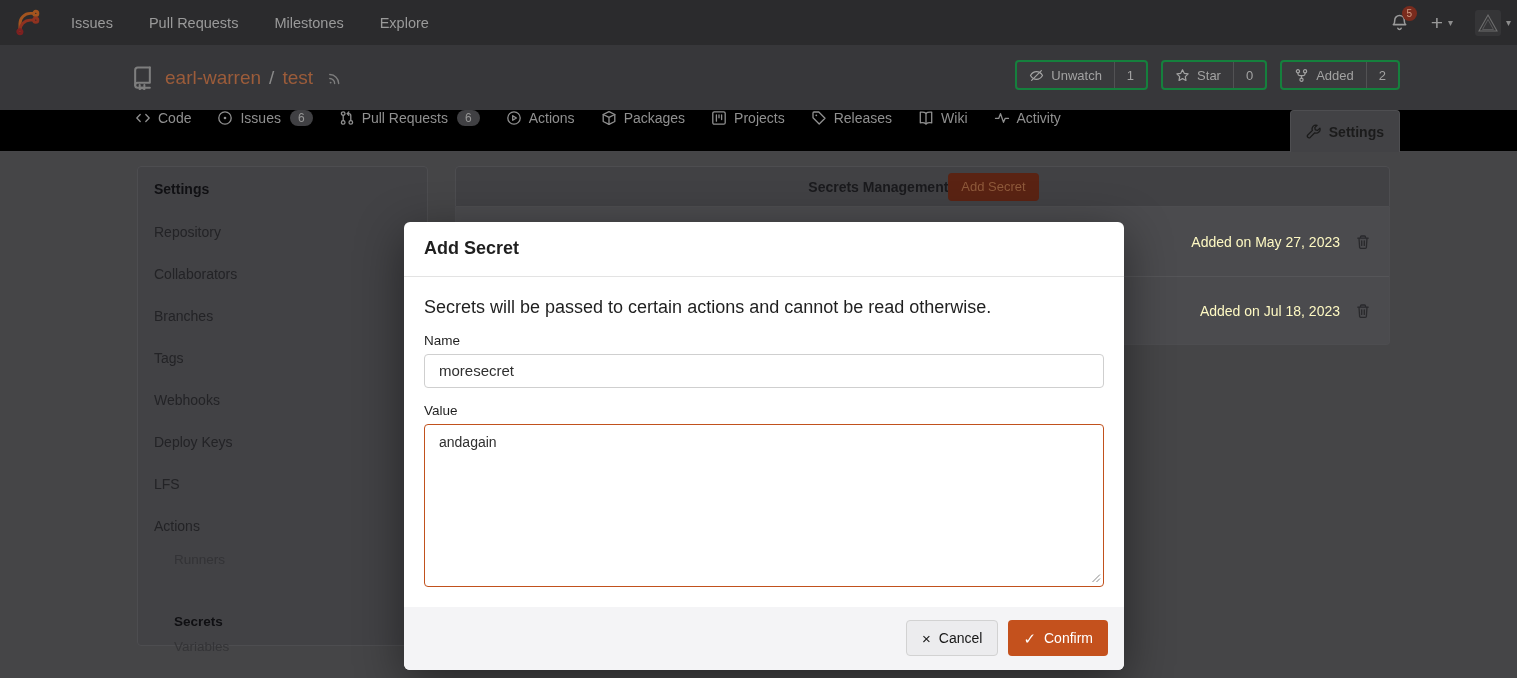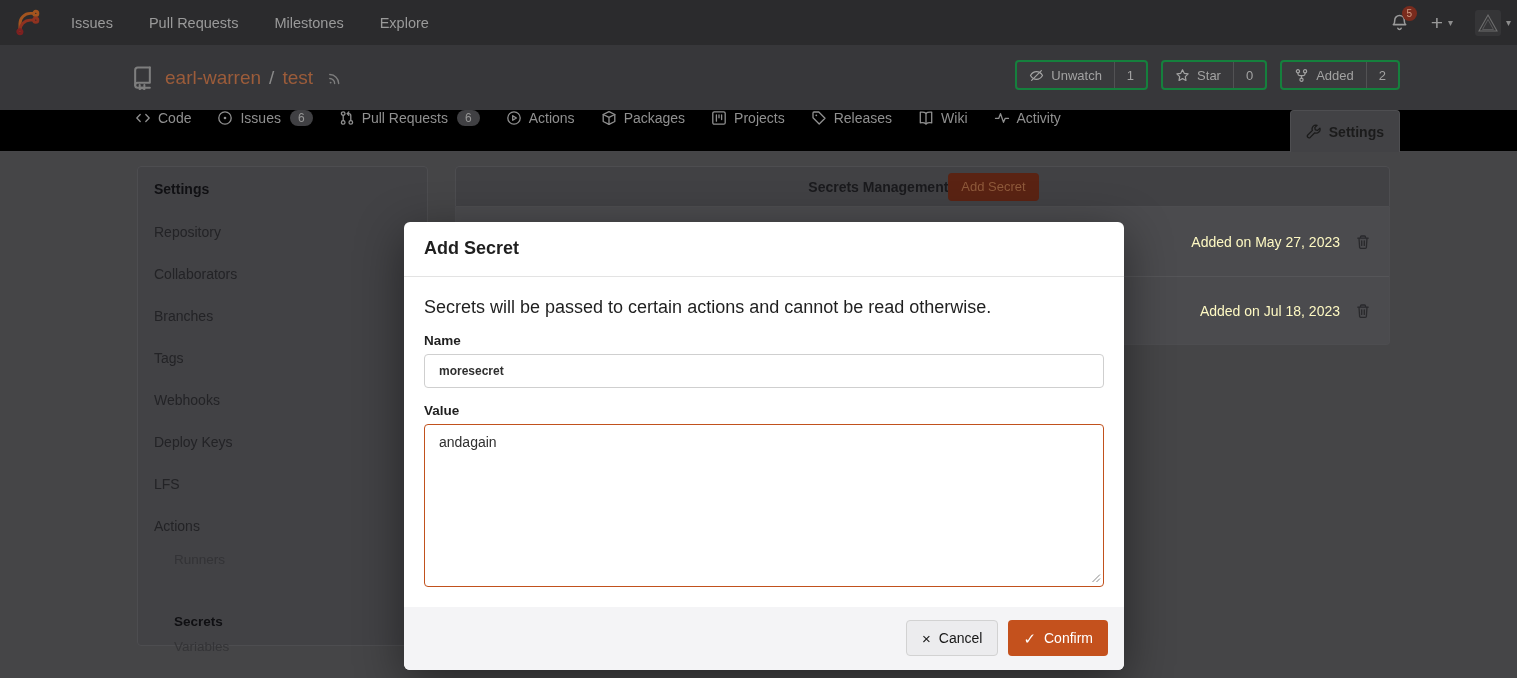--- a/index.html
+++ b/index.html
@@ -58,22 +58,22 @@
   .secret-row + .secret-row { border-top:1px solid #555558; }
   .secret-added { font-size:14px; color:#fef9c3; }
   .trash-btn { color:#29292c; cursor:pointer; background:none; border:none; padding:0; }
 
   
   #modal { left:404px; top:222px; width:720px; height:448px; background:#ffffff; border-radius:6px; box-shadow:0 12px 48px rgba(0,0,0,0.45); display:flex; flex-direction:column; }
   .modal-header { height:57px; display:flex; align-items:center; padding:0 20px; border-bottom:1px solid #e3e3e3; }
   .modal-title { font-size:18px; font-weight:700; color:#1f1f1f; }
   .modal-body { flex:1; padding:20px; }
   .modal-desc { font-size:18px; color:#1f1f1f; margin-bottom:15px; }
-  .field-label { font-size:13.5px; font-weight:700; color:#1f1f1f; margin-bottom:6px; }
-  .name-input { width:100%; height:34px; border:1px solid #cfcfcf; border-radius:4px; padding:0 14px; font-size:12px; color:#2f2f2f; font-family:inherit; outline:none; margin-bottom:15px; background:#fff;font-weight:bold; }
+  .field-label { font-size:13.5px; font-weight:400; color:#1f1f1f; margin-bottom:6px; }
+  .name-input { width:100%; height:34px; border:1px solid #cfcfcf; border-radius:4px; padding:0 14px; font-size:15px; color:#2f2f2f; font-family:inherit; outline:none; margin-bottom:15px; background:#fff; }
   .value-wrap { position:relative; }
   .value-textarea { width:100%; height:163px; border:1.5px solid #c1511d; border-radius:4px; padding:9px 14px; font-size:14px; color:#2f2f2f; font-family:inherit; outline:none; resize:none; display:block; background:#fff; }
   .resize-corner { position:absolute; right:3px; bottom:4px; color:#8a8a8a; pointer-events:none; }
   .modal-footer { height:66px; background:#f4f4f6; border-radius:0 0 6px 6px; display:flex; align-items:center; justify-content:flex-end; gap:10px; padding-right:16px; }
   .cancel-btn { height:36px; padding:0 15px; background:#ececee; border:1px solid #d2d2d2; border-radius:4px; color:#161616; font-size:14px; display:flex; align-items:center; gap:8px; cursor:pointer; font-family:inherit; }
   .confirm-btn { height:36px; padding:0 15px; background:#c4511d; border:none; border-radius:4px; color:#ffffff; font-size:14px; display:flex; align-items:center; gap:8px; cursor:pointer; font-family:inherit; }
   .btn-glyph { font-size:15px; line-height:1; }
 </style>
 </head>
 <body>

